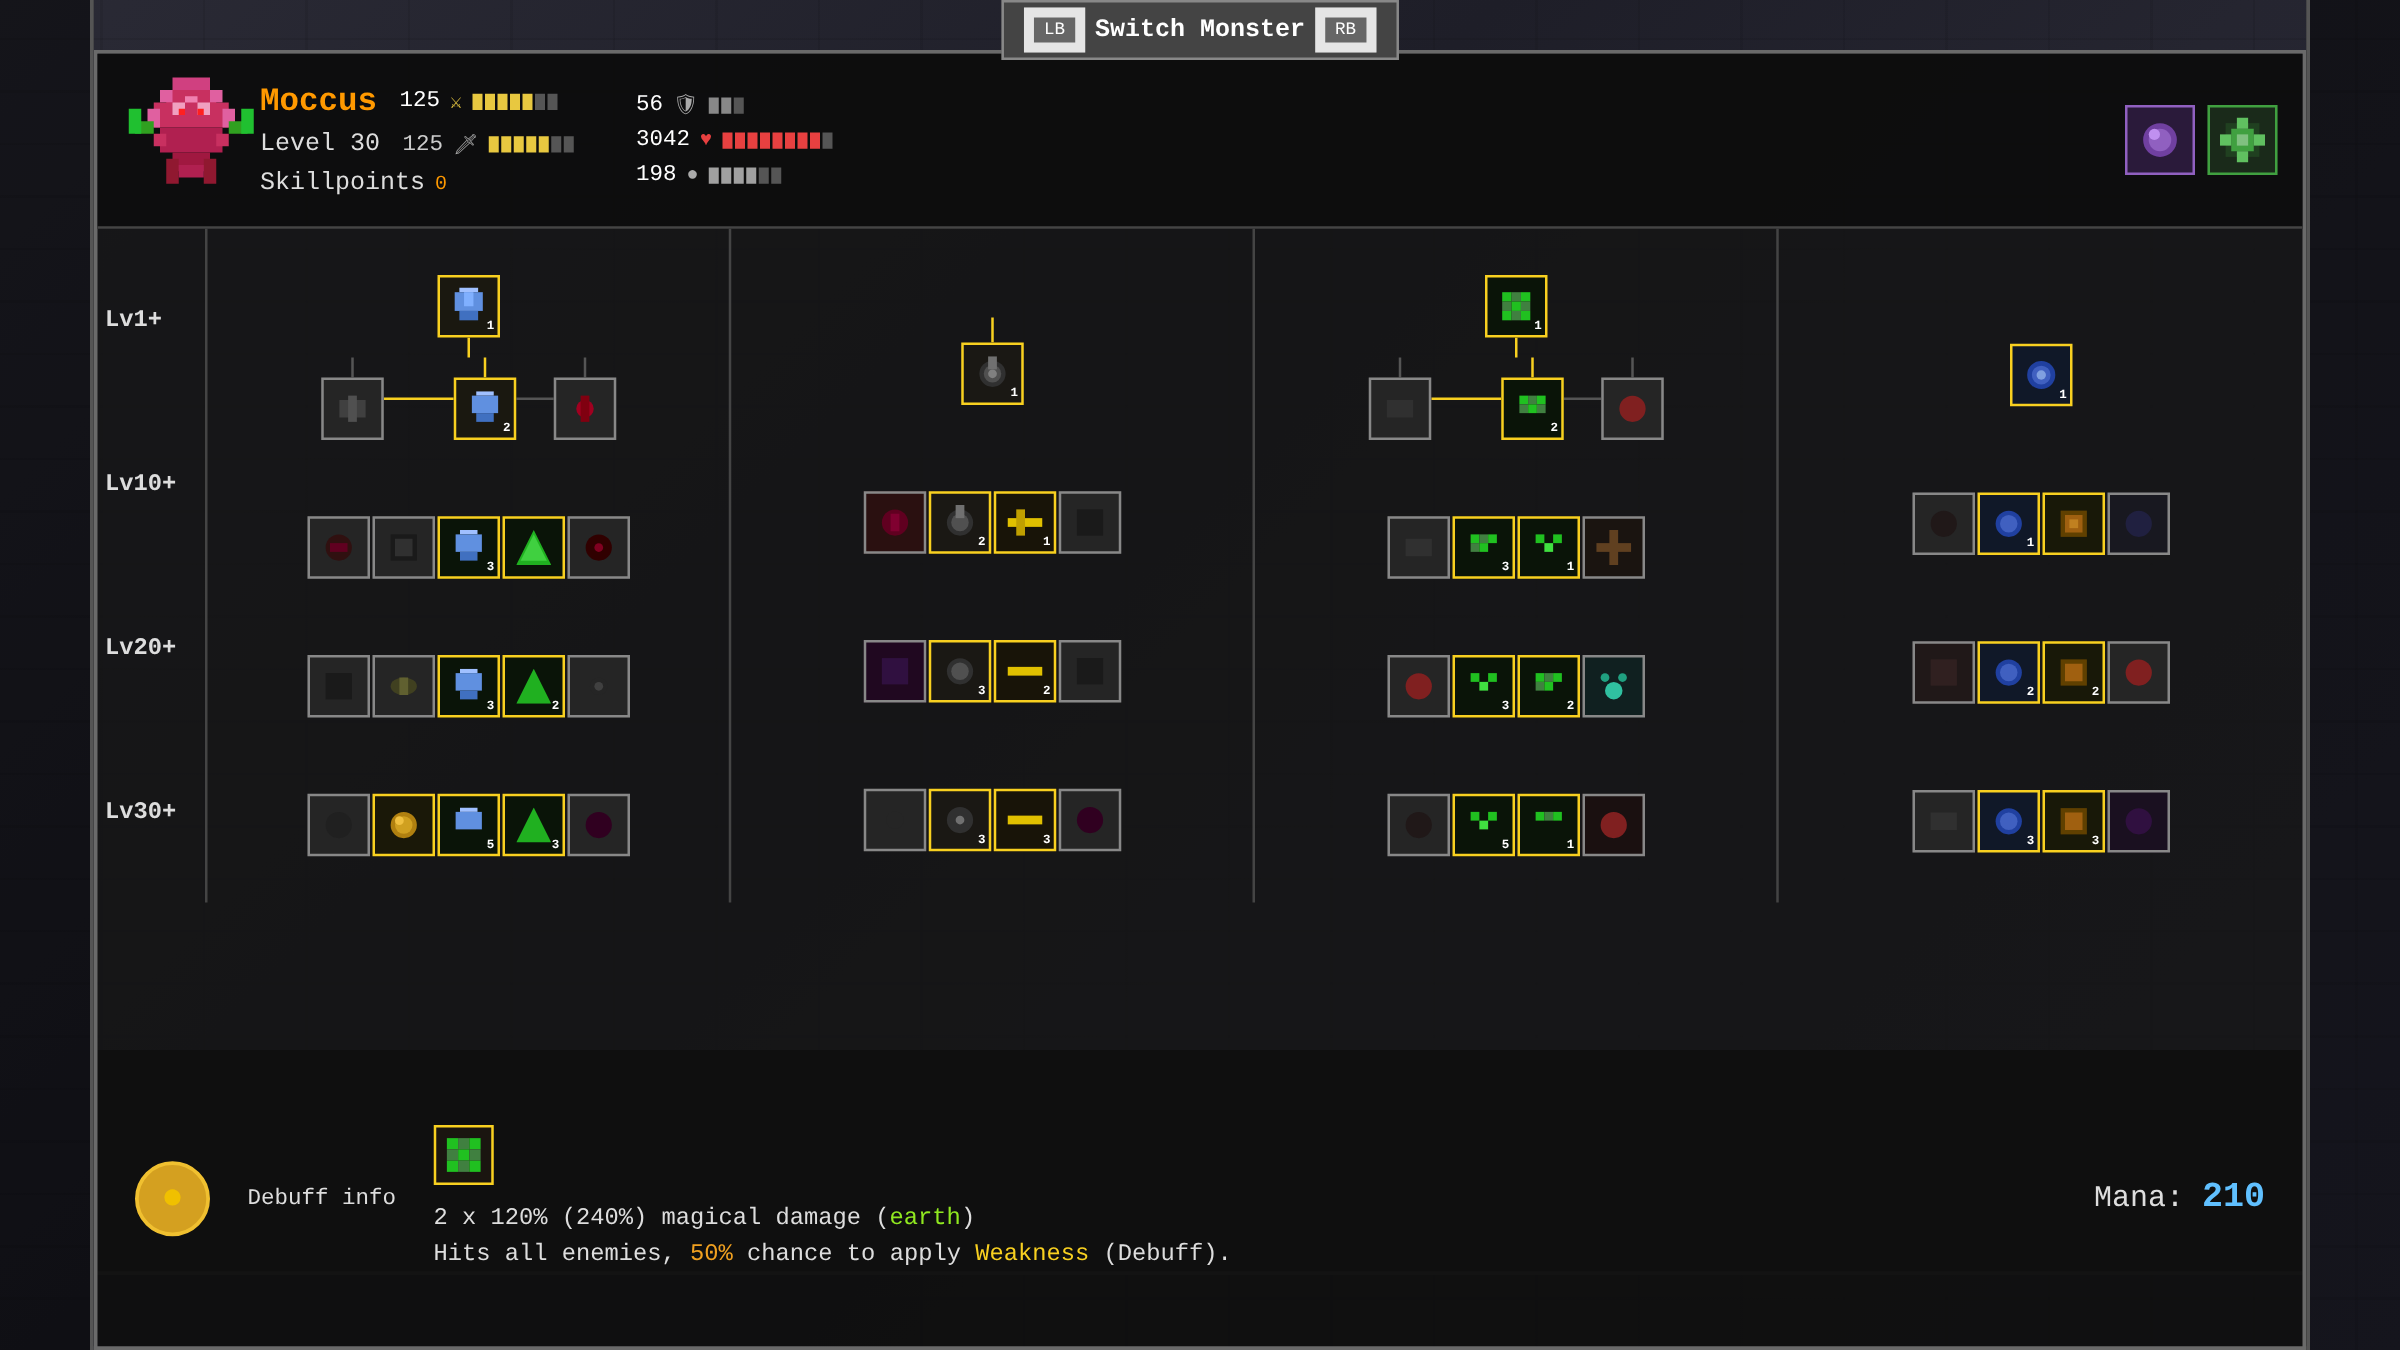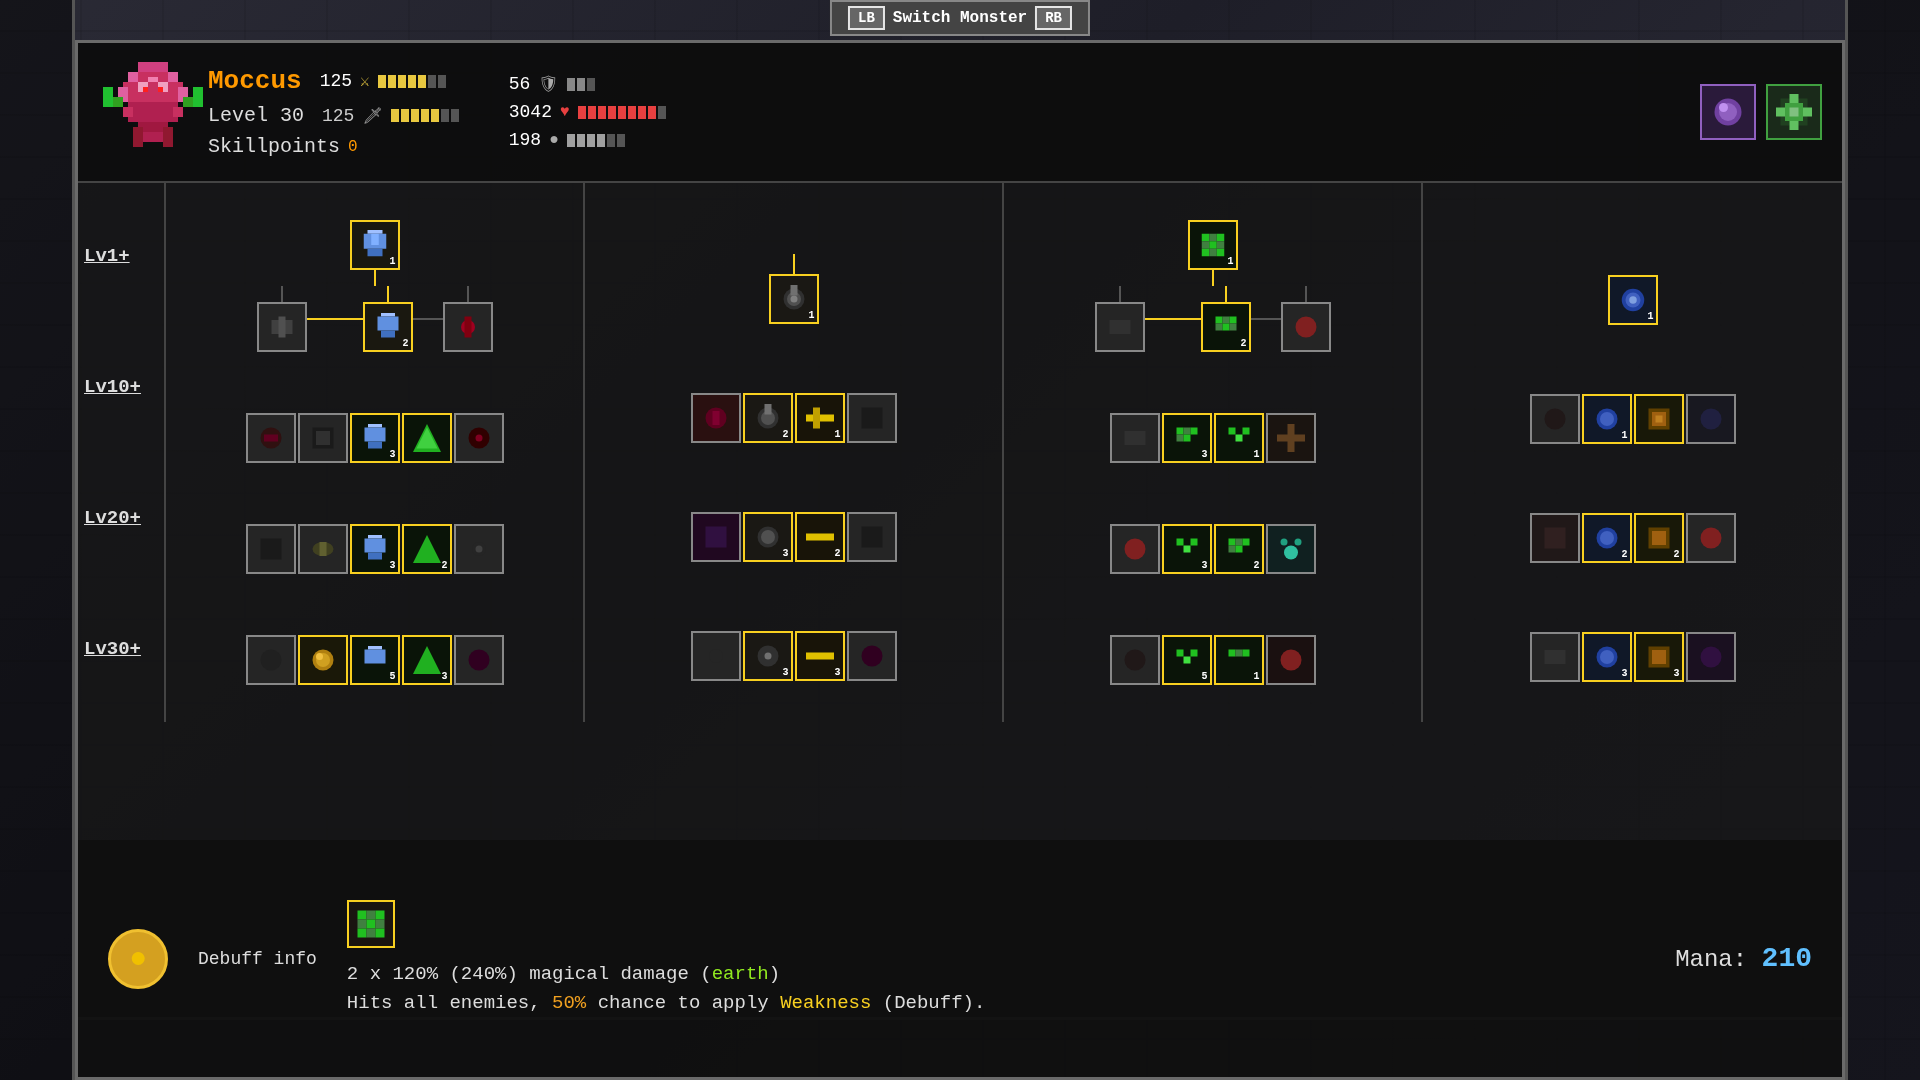--- a/index.html
+++ b/index.html
@@ -21,31 +21,31 @@
       align-items: center;
       gap: 8px;
       background: #444;
       border: 2px solid #888;
       padding: 4px 16px;
       z-index: 100;
     }
 
     .btn-badge {
       background: #666;
-      border: 2px solid #e5e5e5;
+      border: 8px solid #e5e5e5;
       color: #fff;
       font-size: 14px;
-      font-weight: bold;
+      font-weight: normal;
       padding: 2px 8px;
       font-family: 'Courier New', monospace;
     }
 
     .switch-text {
       color: #fff;
-      font-size: 16px;
+      font-size: 20px;
       font-weight: bold;
       font-family: 'Courier New', monospace;
     }
 
     .main-panel {
       position: absolute;
       top: 40px;
       left: 75px;
       right: 75px;
       bottom: 60px;
@@ -127,21 +127,20 @@
       align-items: center;
       justify-content: center;
       font-size: 28px;
     }
 
     .lv-label {
       color: #ddd;
       font-size: 19px;
       font-family: 'Courier New', monospace;
       font-weight: bold;
-      text-decoration: underline;
     }
 
     
     .bottom-panel {
       position: absolute;
       bottom: 0;
       left: 75px;
       right: 75px;
       height: 240px;
       background: rgba(15,15,15,0.95);

